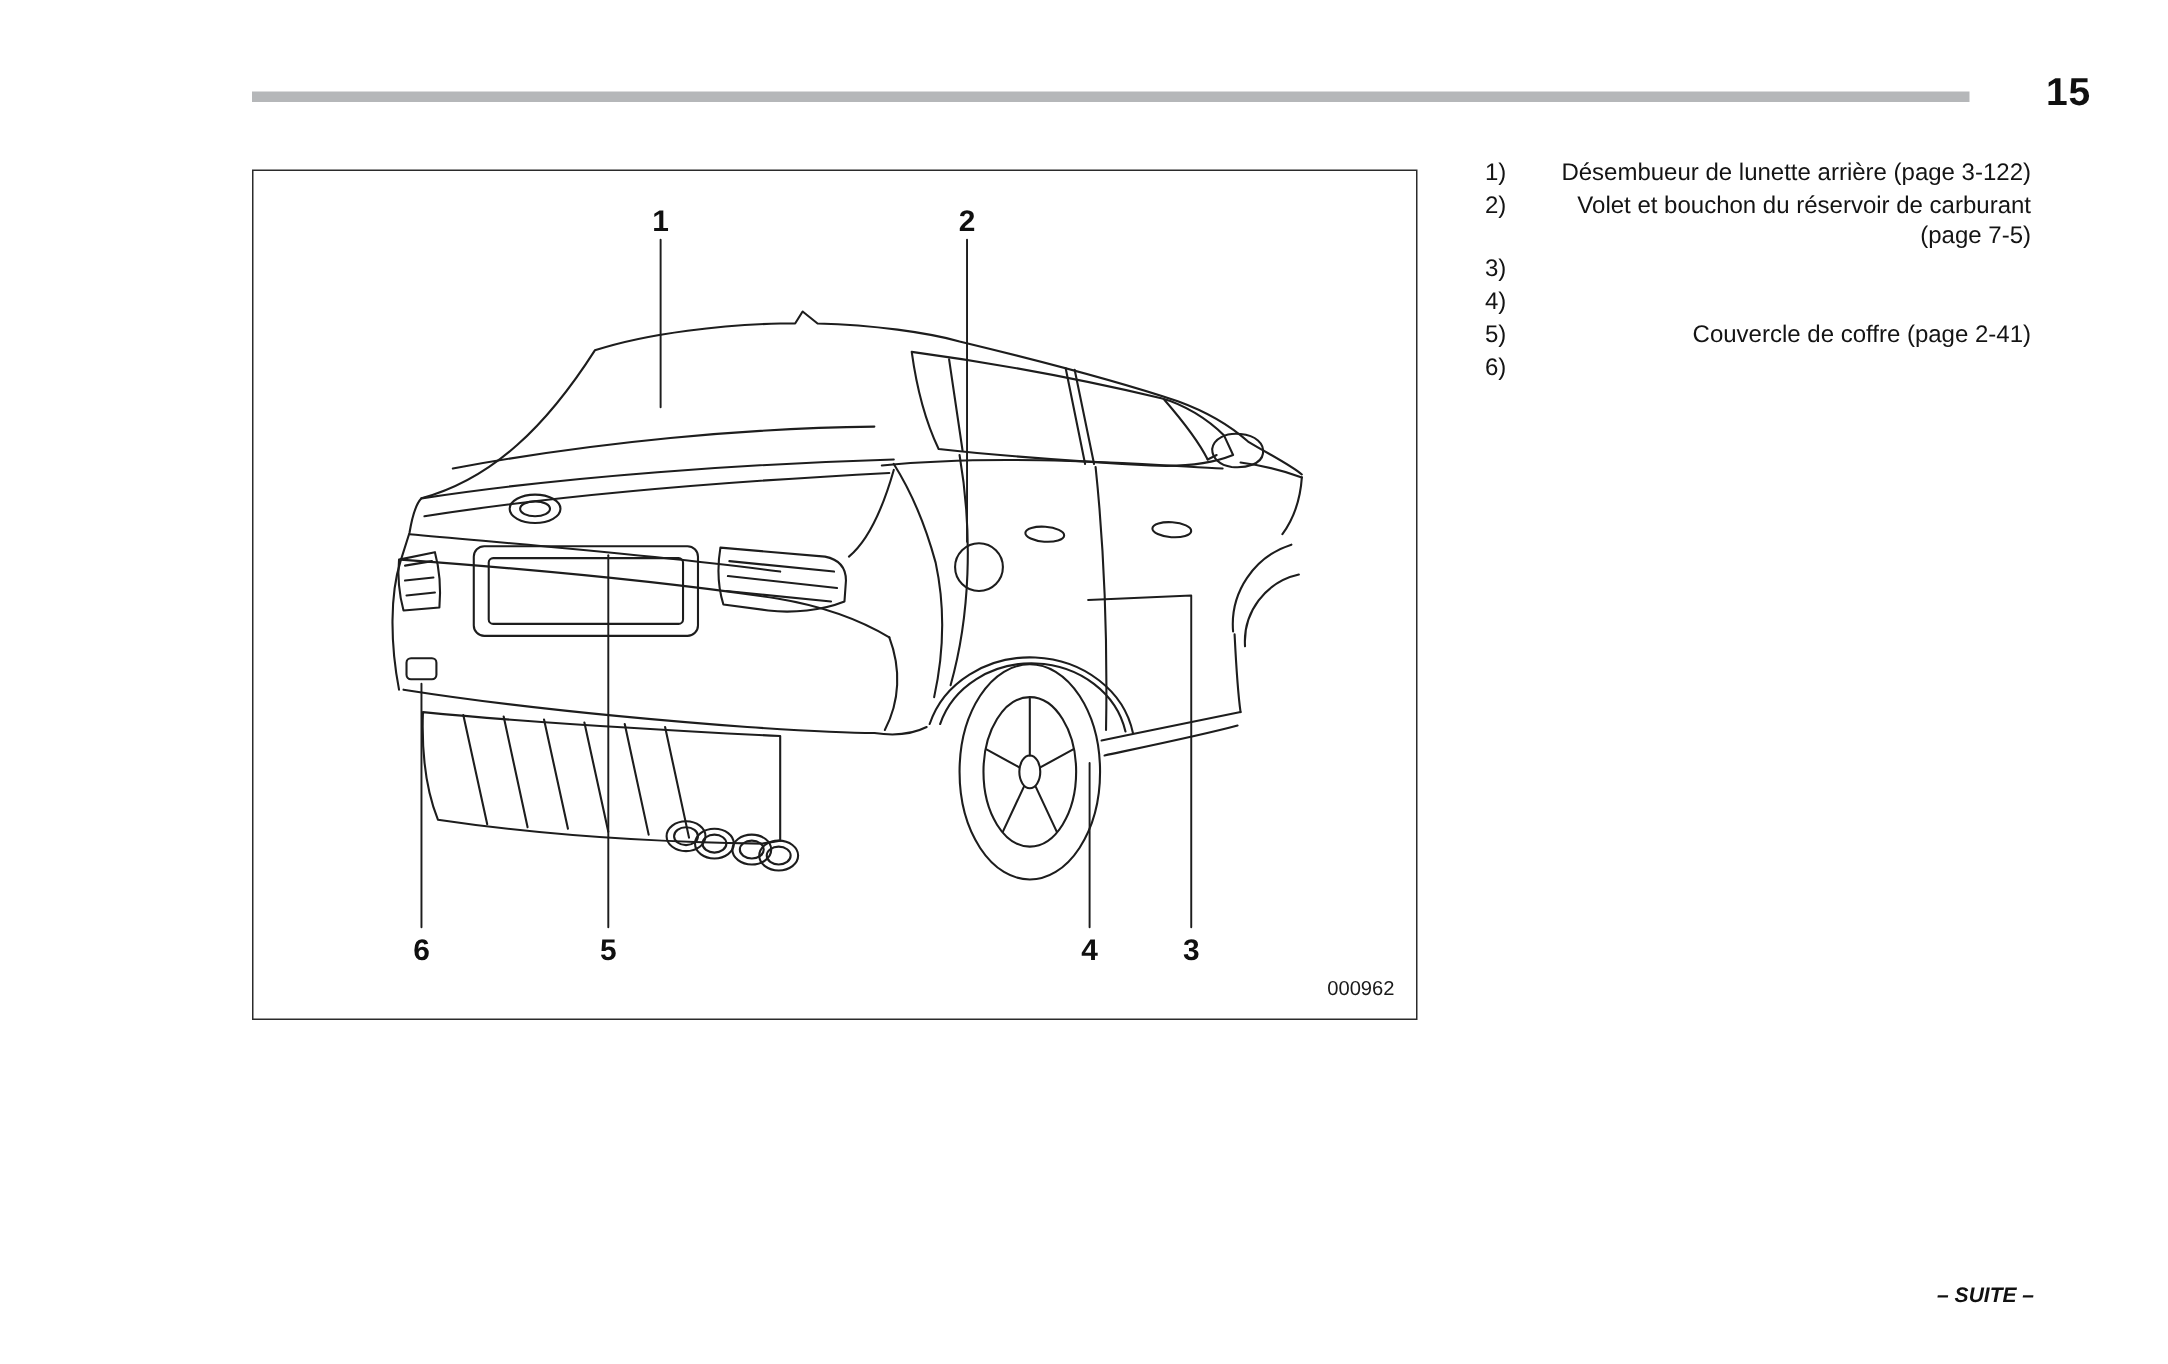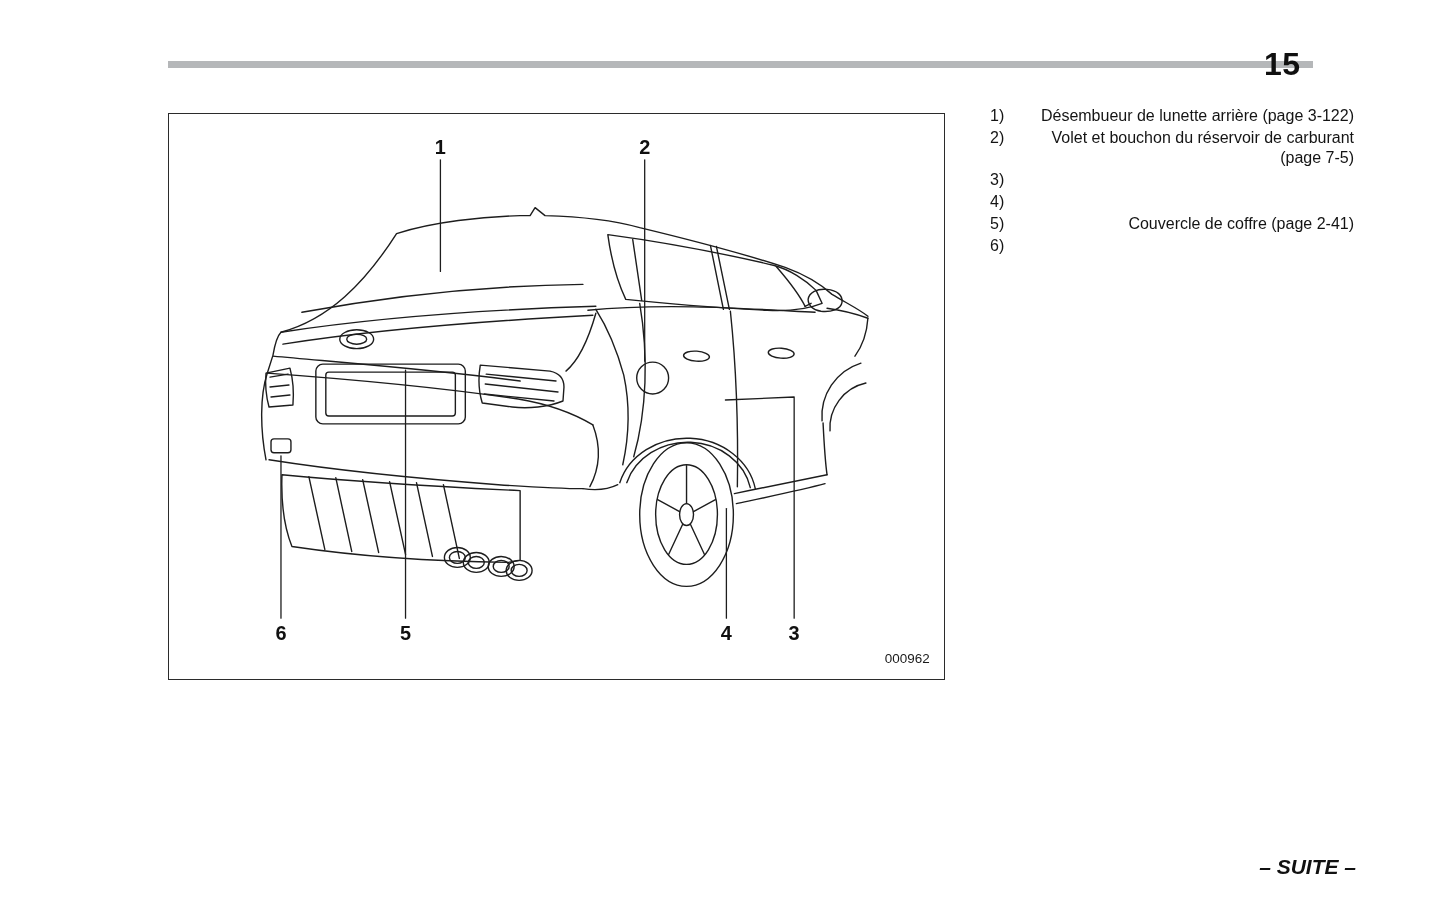--- a/index.html
+++ b/index.html
@@ -14,24 +14,24 @@
   .page { position: absolute; inset: 0; background: #fff; }
 
   .header-rule {
     position: absolute;
     left: 168px; top: 61px;
     width: 1145px; height: 7px;
     background: #b5b7b9;
   }
   .page-number {
     position: absolute;
-    left: 1264px; top: 46px;
+    left: 1352px; top: 46px;
     width: 42px;
-    text-align: left;
-    font-size: 32px;
+    text-align: right;
+    font-size: 26px;
     font-weight: bold;
     color: #101010;
     letter-spacing: 0.5px;
   }
 
   .figure-box {
     position: absolute;
     left: 168px; top: 113px;
     width: 777px; height: 567px;
     border: 1.5px solid #2b2b2b;
@@ -53,21 +53,21 @@
     color: #141414;
   }
   .legend-num { width: 42px; flex: none; }
   .legend-text { width: 322px; hyphens: manual; text-align: right; }
 
   .footer-continuation {
     position: absolute;
     top: 855px; left: 1150px;
     width: 206px;
     text-align: right;
-    font-size: 21px;
+    font-size: 14px;
     font-weight: bold;
     font-style: italic;
     color: #111;
   }
 </style>
 </head>
 <body>
 
 <div class="page">
 

